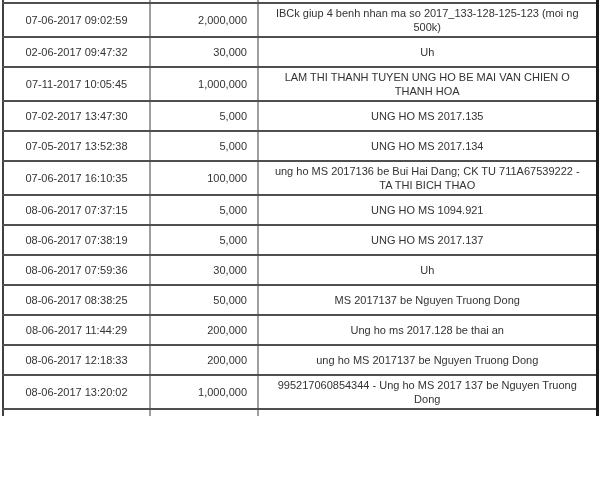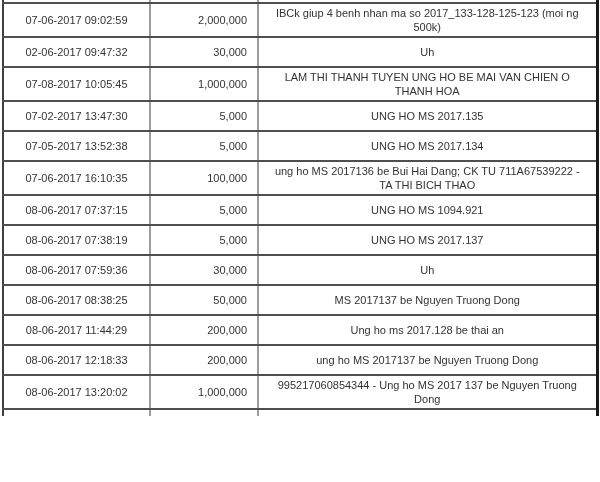--- a/index.html
+++ b/index.html
@@ -65,21 +65,21 @@
           <td class="c-date">07-06-2017 09:02:59</td>
           <td class="c-amt">2,000,000</td>
           <td class="c-desc">IBCk giup 4 benh nhan ma so 2017_133-128-125-123 (moi ng 500k)</td>
         </tr>
         <tr class="data-row">
           <td class="c-date">02-06-2017 09:47:32</td>
           <td class="c-amt">30,000</td>
           <td class="c-desc">Uh</td>
         </tr>
         <tr class="data-row">
-          <td class="c-date">07-08-2017 10:05:45</td>
+          <td class="c-date">07-11-2017 10:05:45</td>
           <td class="c-amt">1,000,000</td>
           <td class="c-desc">LAM THI THANH TUYEN UNG HO BE MAI VAN CHIEN O THANH HOA</td>
         </tr>
         <tr class="data-row">
           <td class="c-date">07-02-2017 13:47:30</td>
           <td class="c-amt">5,000</td>
           <td class="c-desc">UNG HO MS 2017.135</td>
         </tr>
         <tr class="data-row">
           <td class="c-date">07-05-2017 13:52:38</td>

